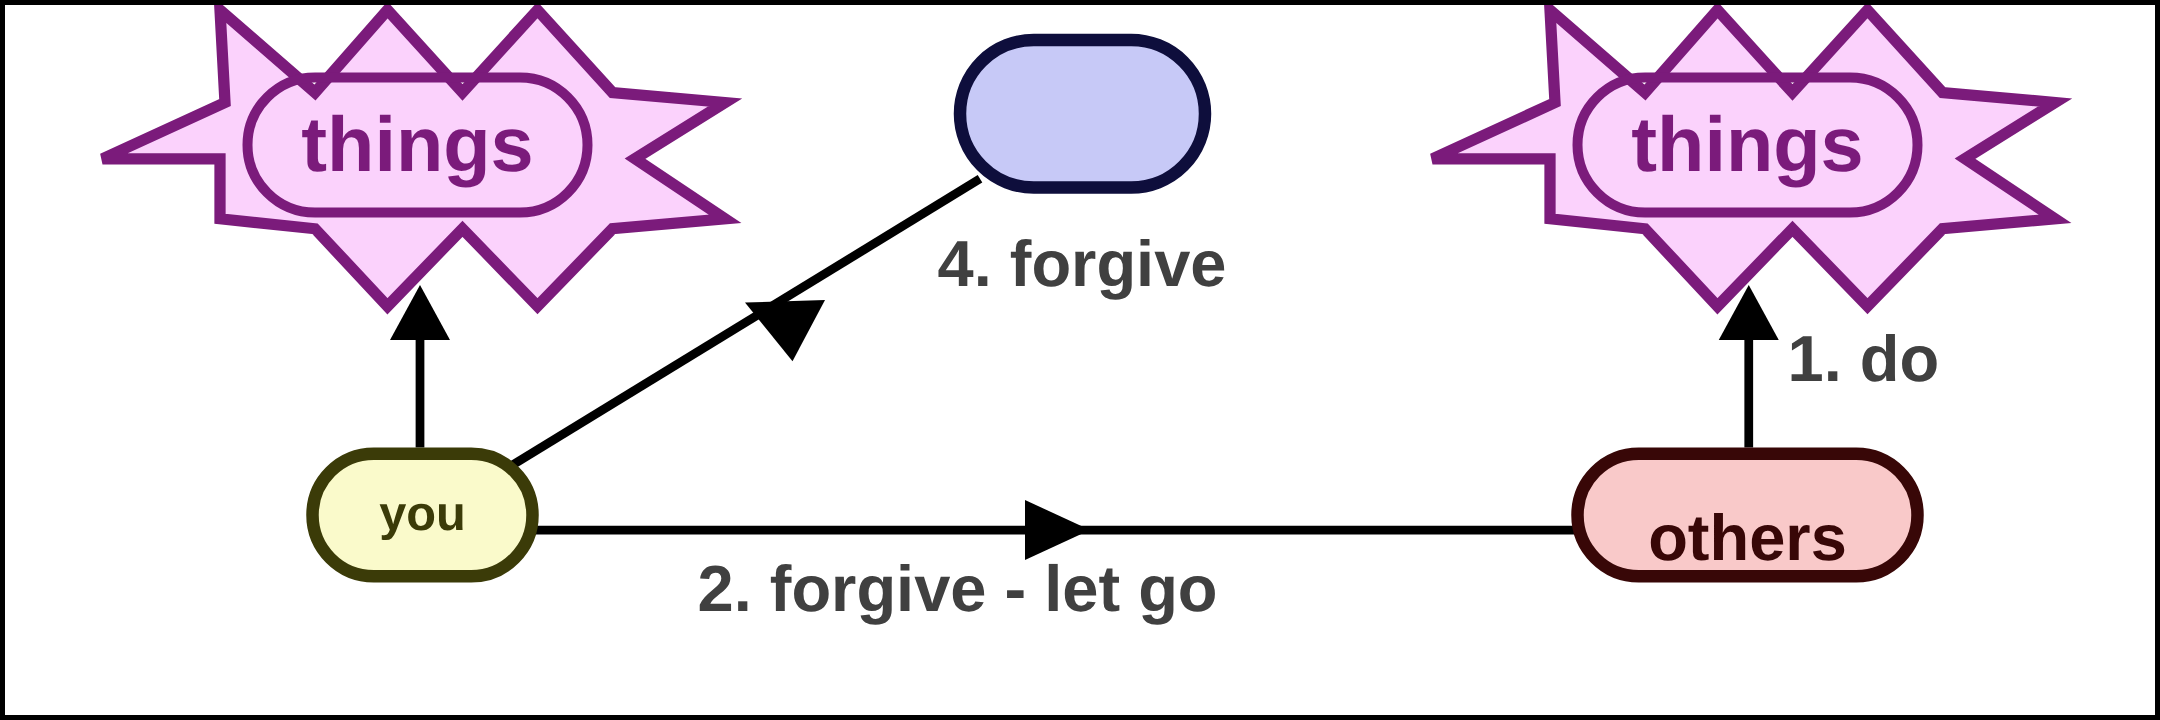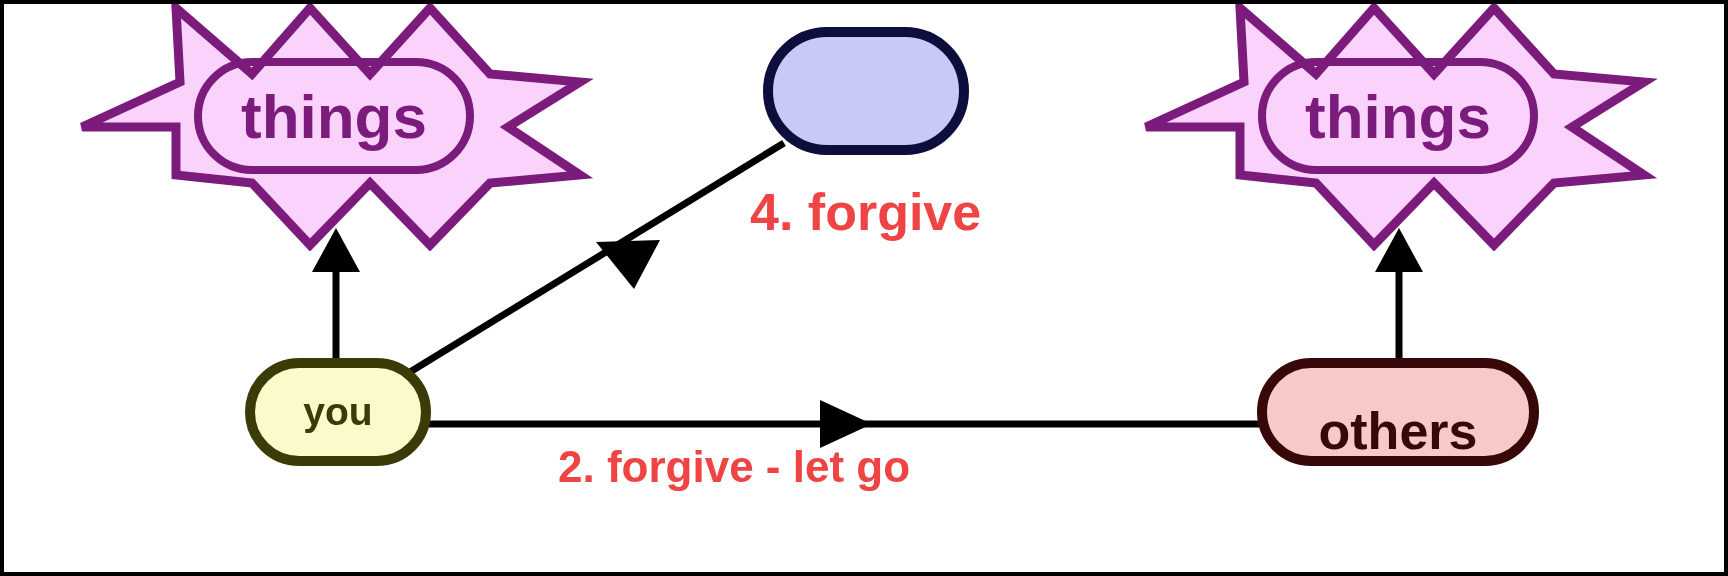--- a/index.html
+++ b/index.html
@@ -42,35 +42,35 @@
     justify-content: center;
     font-family: "Liberation Sans", sans-serif;
     font-weight: bold;
     white-space: nowrap;
     pointer-events: none;
   }
   .edge-label {
     position: absolute;
     font-family: "Liberation Sans", sans-serif;
     font-weight: bold;
-    color: #ef4444;
+    color: #404040;
     white-space: nowrap;
   }
   #label-things-left, #label-things-right {
     font-size: 62px;
     color: #7B1B7B;
     letter-spacing: 0px;
   }
   #label-god { font-size: 58px; color: #0E0E3C; }
   #label-you { font-size: 39px; color: #3B3B08; }
   #label-others { font-size: 52px; color: #380707; }
   #label-step3 { font-size: 52px; }
   #label-step1 { font-size: 52px; }
   #label-step4 { font-size: 52px; }
-  #label-step2 { font-size: 44px; }
+  #label-step2 { font-size: 52px; }
 </style>
 </head>
 <body>
 
 <div id="canvas">
 
   <svg id="vector-layer" viewBox="0 0 1728 576" xmlns="http://www.w3.org/2000/svg">
 
     <g>
       <polygon points="82,127 180,82 176,8 252,74 310,8 370,74 430,8 490,74 580,82 508,127 580,175 490,183 430,245 370,183 310,245 252,183 176,175 176,127" fill="#FBD2FC" stroke="#7B1B7B" stroke-width="9" stroke-linejoin="miter"></polygon>
@@ -119,20 +119,21 @@
   <div class="node-label" id="label-things-left" style="left:198px; top:62px; width:272px; height:108px;">things</div>
 
 
   <div class="node-label" id="label-things-right" style="left:1262px; top:62px; width:272px; height:108px;">things</div>
 
   <div class="node-label" id="label-you" style="left:250px; top:363px; width:176px; height:98px;">you</div>
 
   <div class="node-label" id="label-others" style="left:1262px; top:382px; width:272px; height:98px;">others</div>
 
 
+  <div class="edge-label" id="label-step1" style="left:1430px; top:258px;">1. do</div>
 
   <div class="edge-label" id="label-step4" style="left:750px; top:182px;">4. forgive</div>
 
   <div class="edge-label" id="label-step2" style="left:558px; top:442px;">2. forgive - let go</div>
 
   <div id="frame"></div>
 
 </div>
 
 </body></html>

